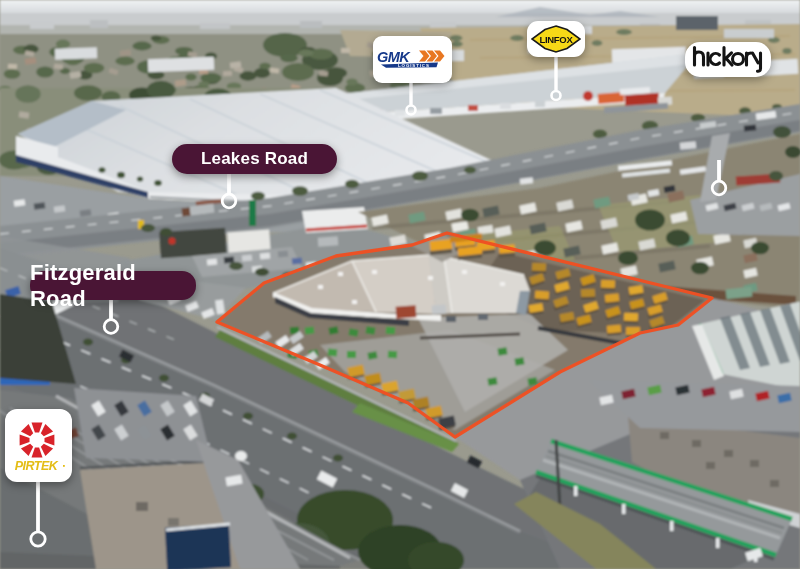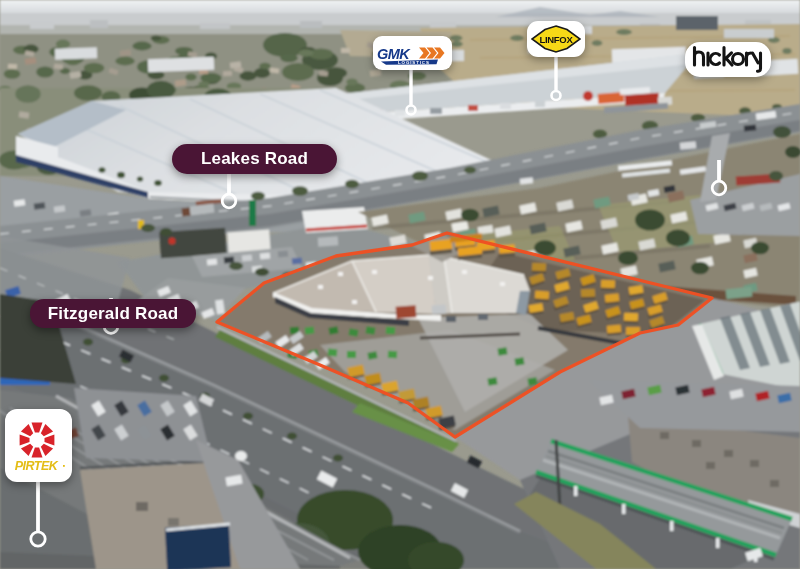--- a/index.html
+++ b/index.html
@@ -711,23 +711,23 @@
 <path d="M111,298 L111,319" stroke="#ffffff" stroke-width="3.8" fill="none"></path>
       <circle cx="111" cy="326.5" r="6.8" fill="none" stroke="#ffffff" stroke-width="2.8"></circle>
 
 <path d="M38,470 L38,531" stroke="#ffffff" stroke-width="3.8" fill="none"></path>
       <circle cx="38" cy="539" r="7.2" fill="none" stroke="#ffffff" stroke-width="2.8"></circle>
 </svg>
 
 <div class="lbl" style="left:149px;top:144px;width:165px;height:30px;border-radius:15px;font-size:17px;margin-left:23px;">Leakes Road</div>
 
 
-<div class="lbl" style="left:30px;top:271px;width:166px;height:29px;border-radius:14px;font-size:17px;margin-top:28px;">Fitzgerald Road</div>
-
-<div class="white" style="left:373px;top:36px;width:79px;height:34px;border-radius:9px;align-items:flex-end;">
+<div class="lbl" style="left:30px;top:271px;width:166px;height:29px;border-radius:14px;font-size:22px;">Fitzgerald Road</div>
+
+<div class="white" style="left:373px;top:36px;width:79px;height:47px;border-radius:9px;">
 <svg width="73" height="27" viewBox="0 0 73 27">
 <text x="1" y="15.5" font-family="Liberation Sans,sans-serif" font-size="14.5" font-weight="bold" font-style="italic" fill="#16398a" letter-spacing="-0.6">GMK</text>
 <g fill="#e87722">
           <path d="M43,4.5 L49,4.5 L53.5,10 L49,15.5 L43,15.5 L47.5,10 Z"></path>
           <path d="M50.5,4.5 L56.5,4.5 L61,10 L56.5,15.5 L50.5,15.5 L55,10 Z"></path>
           <path d="M58,4.5 L64,4.5 L68.5,10 L64,15.5 L58,15.5 L62.5,10 Z"></path>
         </g>
 <path d="M5,18.5 L62,16.5 L60.5,21.2 L10,21.8 Z" fill="#16398a"></path>
 <text x="22" y="20.8" font-family="Liberation Sans,sans-serif" font-size="4.4" font-weight="bold" fill="#fff" letter-spacing="0.9">LOGISTICS</text>
 </svg>

